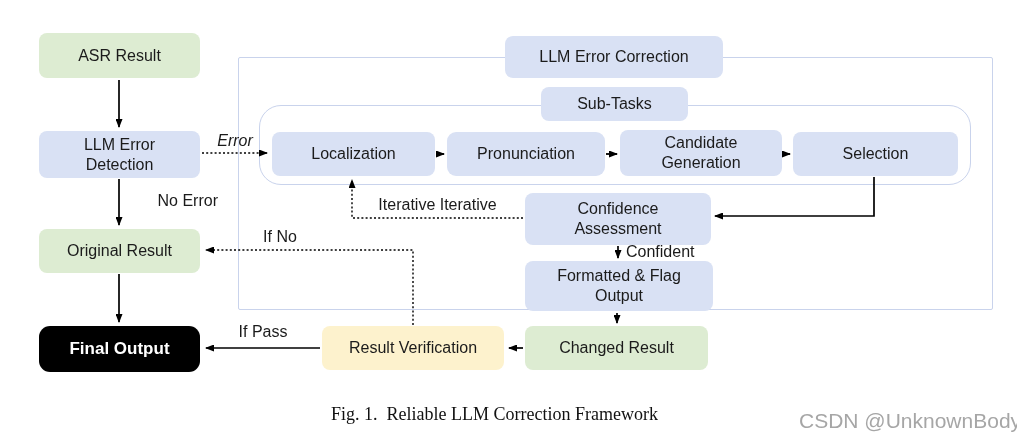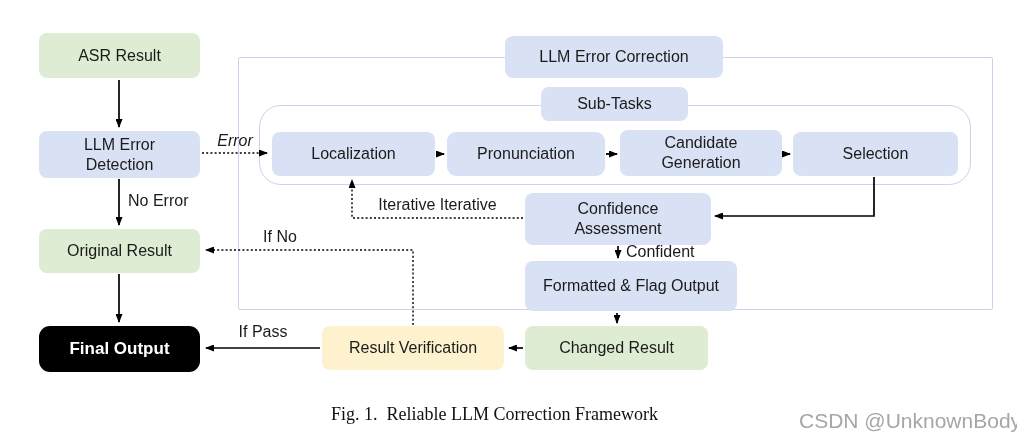--- a/index.html
+++ b/index.html
@@ -73,33 +73,33 @@
   <div class="node lavender narrow" style="left:620px;top:130px;width:162px;height:46px;">
     <span>Candidate Generation</span>
   </div>
   <div class="node lavender" style="left:793px;top:132px;width:165px;height:44px;">
     <span>Selection</span>
   </div>
 
   <div class="node lavender narrow" style="left:525px;top:193px;width:186px;height:52px;">
     <span>Confidence Assessment</span>
   </div>
-  <div class="node lavender narrow" style="left:525px;top:261px;width:212px;height:50px;">
+  <div class="node lavender narrow" style="left:525px;top:261px;width:188px;height:50px;">
     <span>Formatted &amp; Flag Output</span>
   </div>
 
   <div class="node yellow" style="left:322px;top:326px;width:182px;height:44px;">
     <span>Result Verification</span>
   </div>
   <div class="node green" style="left:525px;top:326px;width:183px;height:44px;">
     <span>Changed Result</span>
   </div>
 
   <div class="edge-label" style="left:204px;top:132px;width:62px;font-style:italic;">Error</div>
-  <div class="edge-label" style="left:128px;top:192px;width:90px;text-align:left;">No Error</div>
+  <div class="edge-label" style="left:128px;top:192px;width:90px;text-align:right;">No Error</div>
   <div class="edge-label" style="left:250px;top:228px;width:60px;">If No</div>
   <div class="edge-label" style="left:360px;top:196px;width:155px;">Iterative Iterative</div>
   <div class="edge-label" style="left:626px;top:243px;width:115px;text-align:left;">Confident</div>
   <div class="edge-label" style="left:228px;top:323px;width:70px;">If Pass</div>
 
   <svg class="overlay" width="1017" height="439" viewBox="0 0 1017 439">
     <defs>
       <marker id="arw" markerWidth="9" markerHeight="7" refX="8" refY="3.5" orient="auto" markerUnits="userSpaceOnUse">
         <path d="M0,0 L9,3.5 L0,7 Z" fill="#000000"></path>
       </marker>

